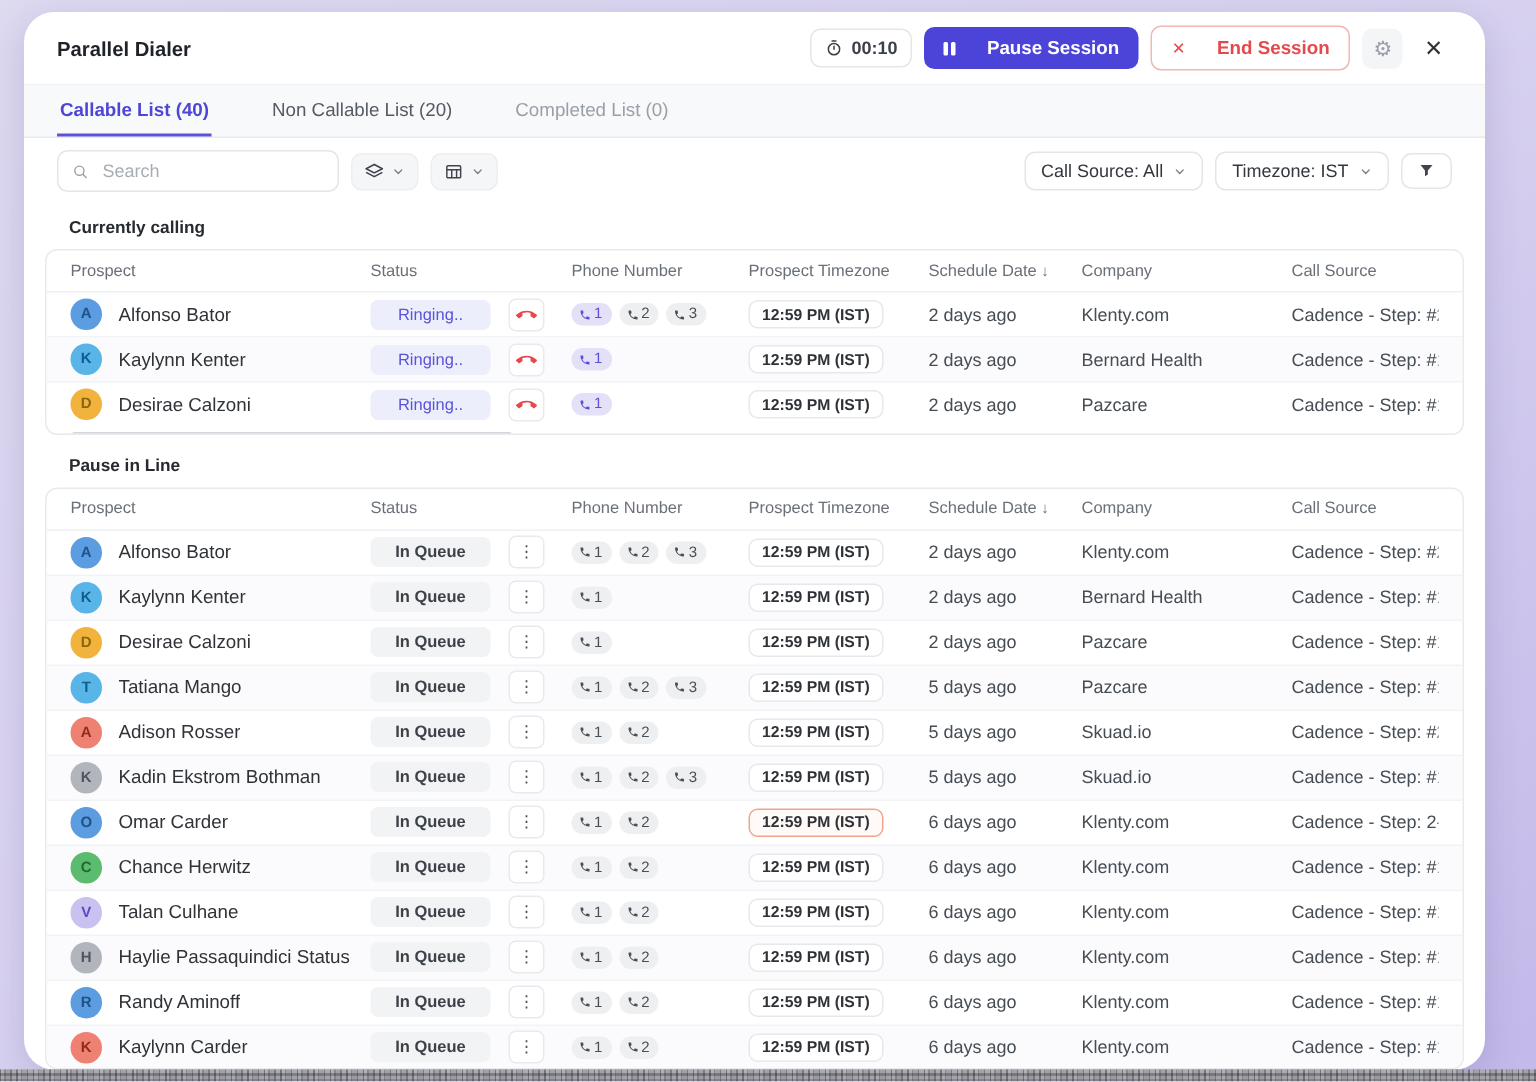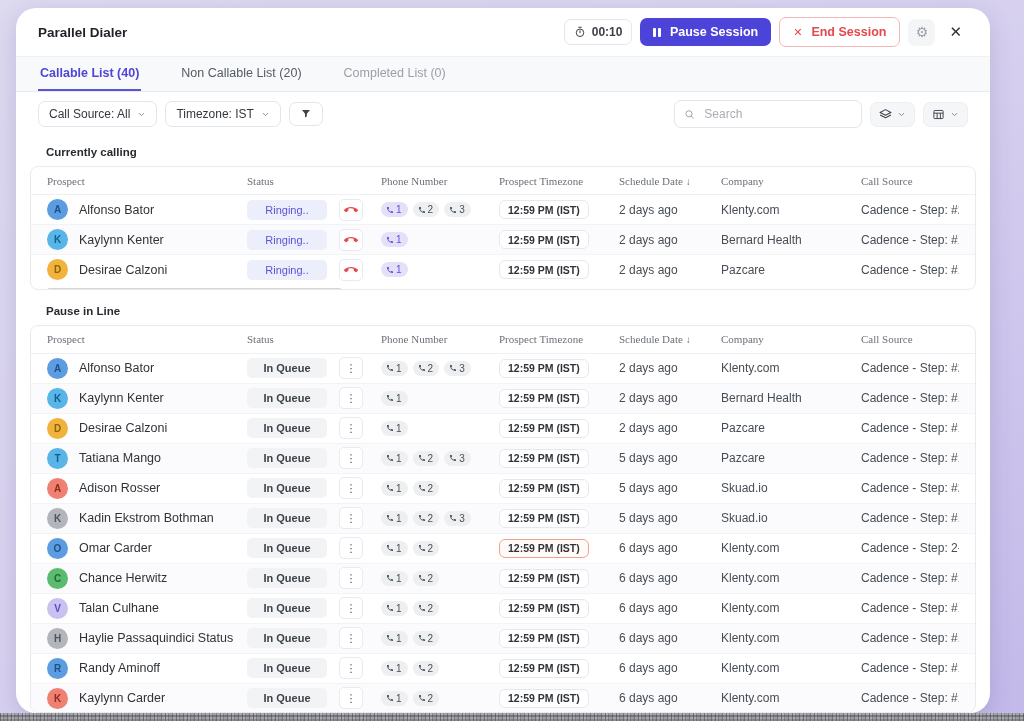--- a/index.html
+++ b/index.html
@@ -11,21 +11,21 @@
   .card{
     position:absolute;left:16px;top:8px;width:974px;height:705px;
     background:#fff;border-radius:20px;box-shadow:0 6px 24px rgba(60,50,120,.18);
     overflow:hidden;display:flex;flex-direction:column;
   }
   
   .titlebar{height:48px;flex:0 0 48px;display:flex;align-items:center;justify-content:space-between;padding:0 22px;border-bottom:1px solid #f0f1f4;}
   .title{font-size:13.5px;font-weight:bold;color:#1f2329;}
   .actions{display:flex;align-items:center;gap:8px;}
   .timerchip{display:flex;align-items:center;gap:6px;border:1px solid #e4e6ea;border-radius:7px;padding:5px 9px;font-size:12px;font-weight:bold;color:#3c4148;background:#fff;justify-content:center;}
-  .btn{display:flex;align-items:center;gap:9px;border:none;border-radius:7px;font-family:inherit;font-size:12.5px;font-weight:600;cursor:pointer;padding:7px 13px;}
+  .btn{display:flex;align-items:center;gap:21px;border:none;border-radius:7px;font-family:inherit;font-size:12.5px;font-weight:600;cursor:pointer;padding:7px 13px;}
   .btn--pause{background:#4c43d8;color:#fff;}
   .pause-ic{display:inline-flex;gap:2.5px;}
   .pause-ic i{display:block;width:2.5px;height:9px;background:#fff;border-radius:1px;}
   .btn--end{background:#fff;color:#e5484d;border:1px solid #f2b6b3;}
   .end-ic{font-weight:bold;font-size:11px;}
   .btn--gear{background:#f4f5f7;color:#9aa0a8;width:27px;height:27px;justify-content:center;padding:0;font-size:14px;}
   .btn--close{background:transparent;color:#2f3338;font-size:15px;padding:2px 6px;}
   
   .tabbar{height:34px;flex:0 0 34px;background:#f8f9fb;border-bottom:1px solid #e8eaee;display:flex;align-items:stretch;padding:0 22px;gap:38px;}
   .tab{display:flex;align-items:center;font-size:12.5px;color:#555b63;cursor:pointer;border-bottom:2.5px solid transparent;padding:0 2px;}
@@ -38,21 +38,21 @@
   .searchbox{display:flex;align-items:center;gap:7px;border:1px solid #e3e5e9;border-radius:7px;padding:5px 9px;width:168px;background:#fff;}
   .searchbox input{border:none;outline:none;font-family:inherit;font-size:12px;color:#33383f;width:100%;background:transparent;}
   .searchbox input::placeholder{color:#a8adb5;}
   .iconbtn{display:flex;align-items:center;gap:5px;background:#f5f6f8;border:1px solid #eceef1;border-radius:7px;padding:5px 8px;cursor:pointer;}
   
   .sectionlabel{font-size:11.5px;font-weight:bold;color:#272b30;margin:10px 30px 8px;}
   .sectionlabel--next{margin-top:15px;}
   .tablebox{margin:0 14px;border:1px solid #e8eaee;border-radius:8px;overflow:hidden;background:#fff;}
   .thead,.trow{display:grid;grid-template-columns:200px 92px 42px 118px 120px 102px 140px minmax(0,1fr);align-items:center;padding:0 16px;}
   .thead{height:27px;border-bottom:1px solid #eef0f3;}
-  .th{font-size:11px;color:#6a7078;white-space:nowrap;font-family:Liberation Serif, serif;}
+  .th{font-size:11px;color:#6a7078;white-space:nowrap;}
   .th--status{grid-column:2 / span 2;}
   .sortarrow{font-size:10px;color:#6a7078;margin-left:3px;}
   .trow{height:29px;border-bottom:1px solid #f2f3f5;}
   .trow:nth-child(even){background:#fbfbfd;}
   .trow:last-child{border-bottom:none;}
   .cell{display:flex;align-items:center;min-width:0;}
   .avatar{width:21px;height:21px;border-radius:50%;display:inline-flex;align-items:center;justify-content:center;font-size:10px;font-weight:bold;flex:0 0 21px;}
   .avatar--blue{background:#5c9ce0;color:#1d5287;}
   .avatar--lightblue{background:#59b4e8;color:#0f5e8c;}
   .avatar--amber{background:#f1b33c;color:#8a650f;}
@@ -120,39 +120,20 @@
   </div>
 
   <div class="tabbar">
       <div class="tab tab--active">Callable List (40)</div>
       <div class="tab">Non Callable List (20)</div>
       <div class="tab tab--muted">Completed List (0)</div>
     </div>
 
   <div class="filterbar">
     <div class="fgroup">
-      <button class="chipbtn">
-        <span>Call Source: All</span>
-        <svg viewBox="0 0 24 24" width="9" height="9">
-            <path fill="none" stroke="#7b828b" stroke-width="2.4" stroke-linecap="round" stroke-linejoin="round" d="m6 9 6 6 6-6"></path>
-          </svg>
-      </button>
-      <button class="chipbtn">
-        <span>Timezone: IST</span>
-        <svg viewBox="0 0 24 24" width="9" height="9">
-            <path fill="none" stroke="#7b828b" stroke-width="2.4" stroke-linecap="round" stroke-linejoin="round" d="m6 9 6 6 6-6"></path>
-          </svg>
-      </button>
-      <button class="chipbtn">
-        <svg viewBox="0 0 24 24" width="12" height="12">
-            <path fill="#40454d" d="M4 4h16l-6.2 7.3v5.2L10 19v-7.7L4 4Z"></path>
-          </svg>
-      </button>
-    </div>
-    <div class="fgroup">
       <div class="searchbox">
         <svg viewBox="0 0 24 24" width="13" height="13">
             <circle cx="10.5" cy="10.5" r="6.5" fill="none" stroke="#9aa0a8" stroke-width="2"></circle>
             <path d="m15.5 15.5 4.5 4.5" stroke="#9aa0a8" stroke-width="2" stroke-linecap="round"></path>
           </svg>
         <input type="text" placeholder="Search" style="">
       </div>
       <button class="iconbtn">
         <svg viewBox="0 0 24 24" width="13" height="13" fill="none" stroke="#40454d" stroke-width="2" stroke-linejoin="round">
             <path d="M12 3 2 8.2 12 13.4 22 8.2 12 3Z"></path>
@@ -162,20 +143,39 @@
             <path fill="none" stroke="#7b828b" stroke-width="2.4" stroke-linecap="round" stroke-linejoin="round" d="m6 9 6 6 6-6"></path>
           </svg>
       </button>
       <button class="iconbtn">
         <svg viewBox="0 0 24 24" width="13" height="13" fill="none" stroke="#40454d" stroke-width="1.8">
             <rect x="3.5" y="4.5" width="17" height="15" rx="1.5"></rect>
             <path d="M3.5 9.5h17M9.5 9.5v10M15.5 9.5v10"></path>
           </svg>
         <svg viewBox="0 0 24 24" width="9" height="9">
             <path fill="none" stroke="#7b828b" stroke-width="2.4" stroke-linecap="round" stroke-linejoin="round" d="m6 9 6 6 6-6"></path>
+          </svg>
+      </button>
+    </div>
+    <div class="fgroup">
+      <button class="chipbtn">
+        <span>Call Source: All</span>
+        <svg viewBox="0 0 24 24" width="9" height="9">
+            <path fill="none" stroke="#7b828b" stroke-width="2.4" stroke-linecap="round" stroke-linejoin="round" d="m6 9 6 6 6-6"></path>
+          </svg>
+      </button>
+      <button class="chipbtn">
+        <span>Timezone: IST</span>
+        <svg viewBox="0 0 24 24" width="9" height="9">
+            <path fill="none" stroke="#7b828b" stroke-width="2.4" stroke-linecap="round" stroke-linejoin="round" d="m6 9 6 6 6-6"></path>
+          </svg>
+      </button>
+      <button class="chipbtn">
+        <svg viewBox="0 0 24 24" width="12" height="12">
+            <path fill="#40454d" d="M4 4h16l-6.2 7.3v5.2L10 19v-7.7L4 4Z"></path>
           </svg>
       </button>
     </div>
   </div>
 
   <div class="sectionlabel">Currently calling</div>
   <div class="tablebox">
     <div>
         <div class="thead">
           <div class="th ">Prospect</div>

